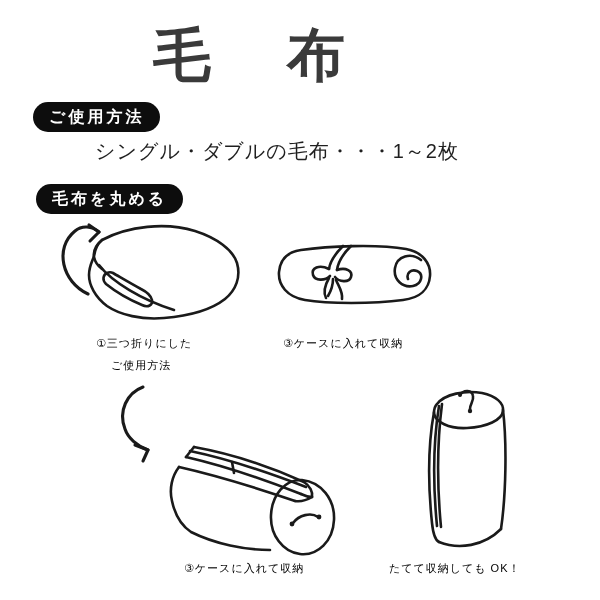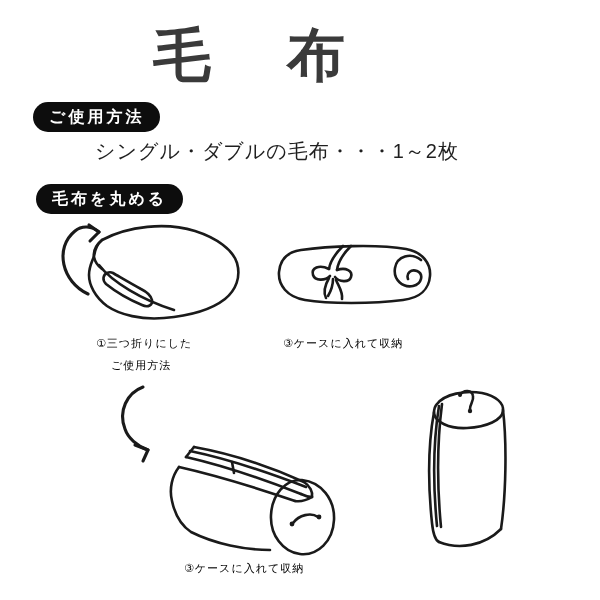--- a/index.html
+++ b/index.html
@@ -119,14 +119,15 @@
 
   <div class="caption cap-step1">
     <div class="line1">①三つ折りにした</div>
     <div class="line2">ご使用方法</div>
   </div>
 
   <div class="caption cap-step2">③ケースに入れて収納</div>
 
   <div class="caption cap-step3">③ケースに入れて収納</div>
 
+  <div class="caption cap-step4">たてて収納しても OK！</div>
 
 </div>
 
 </body></html>

